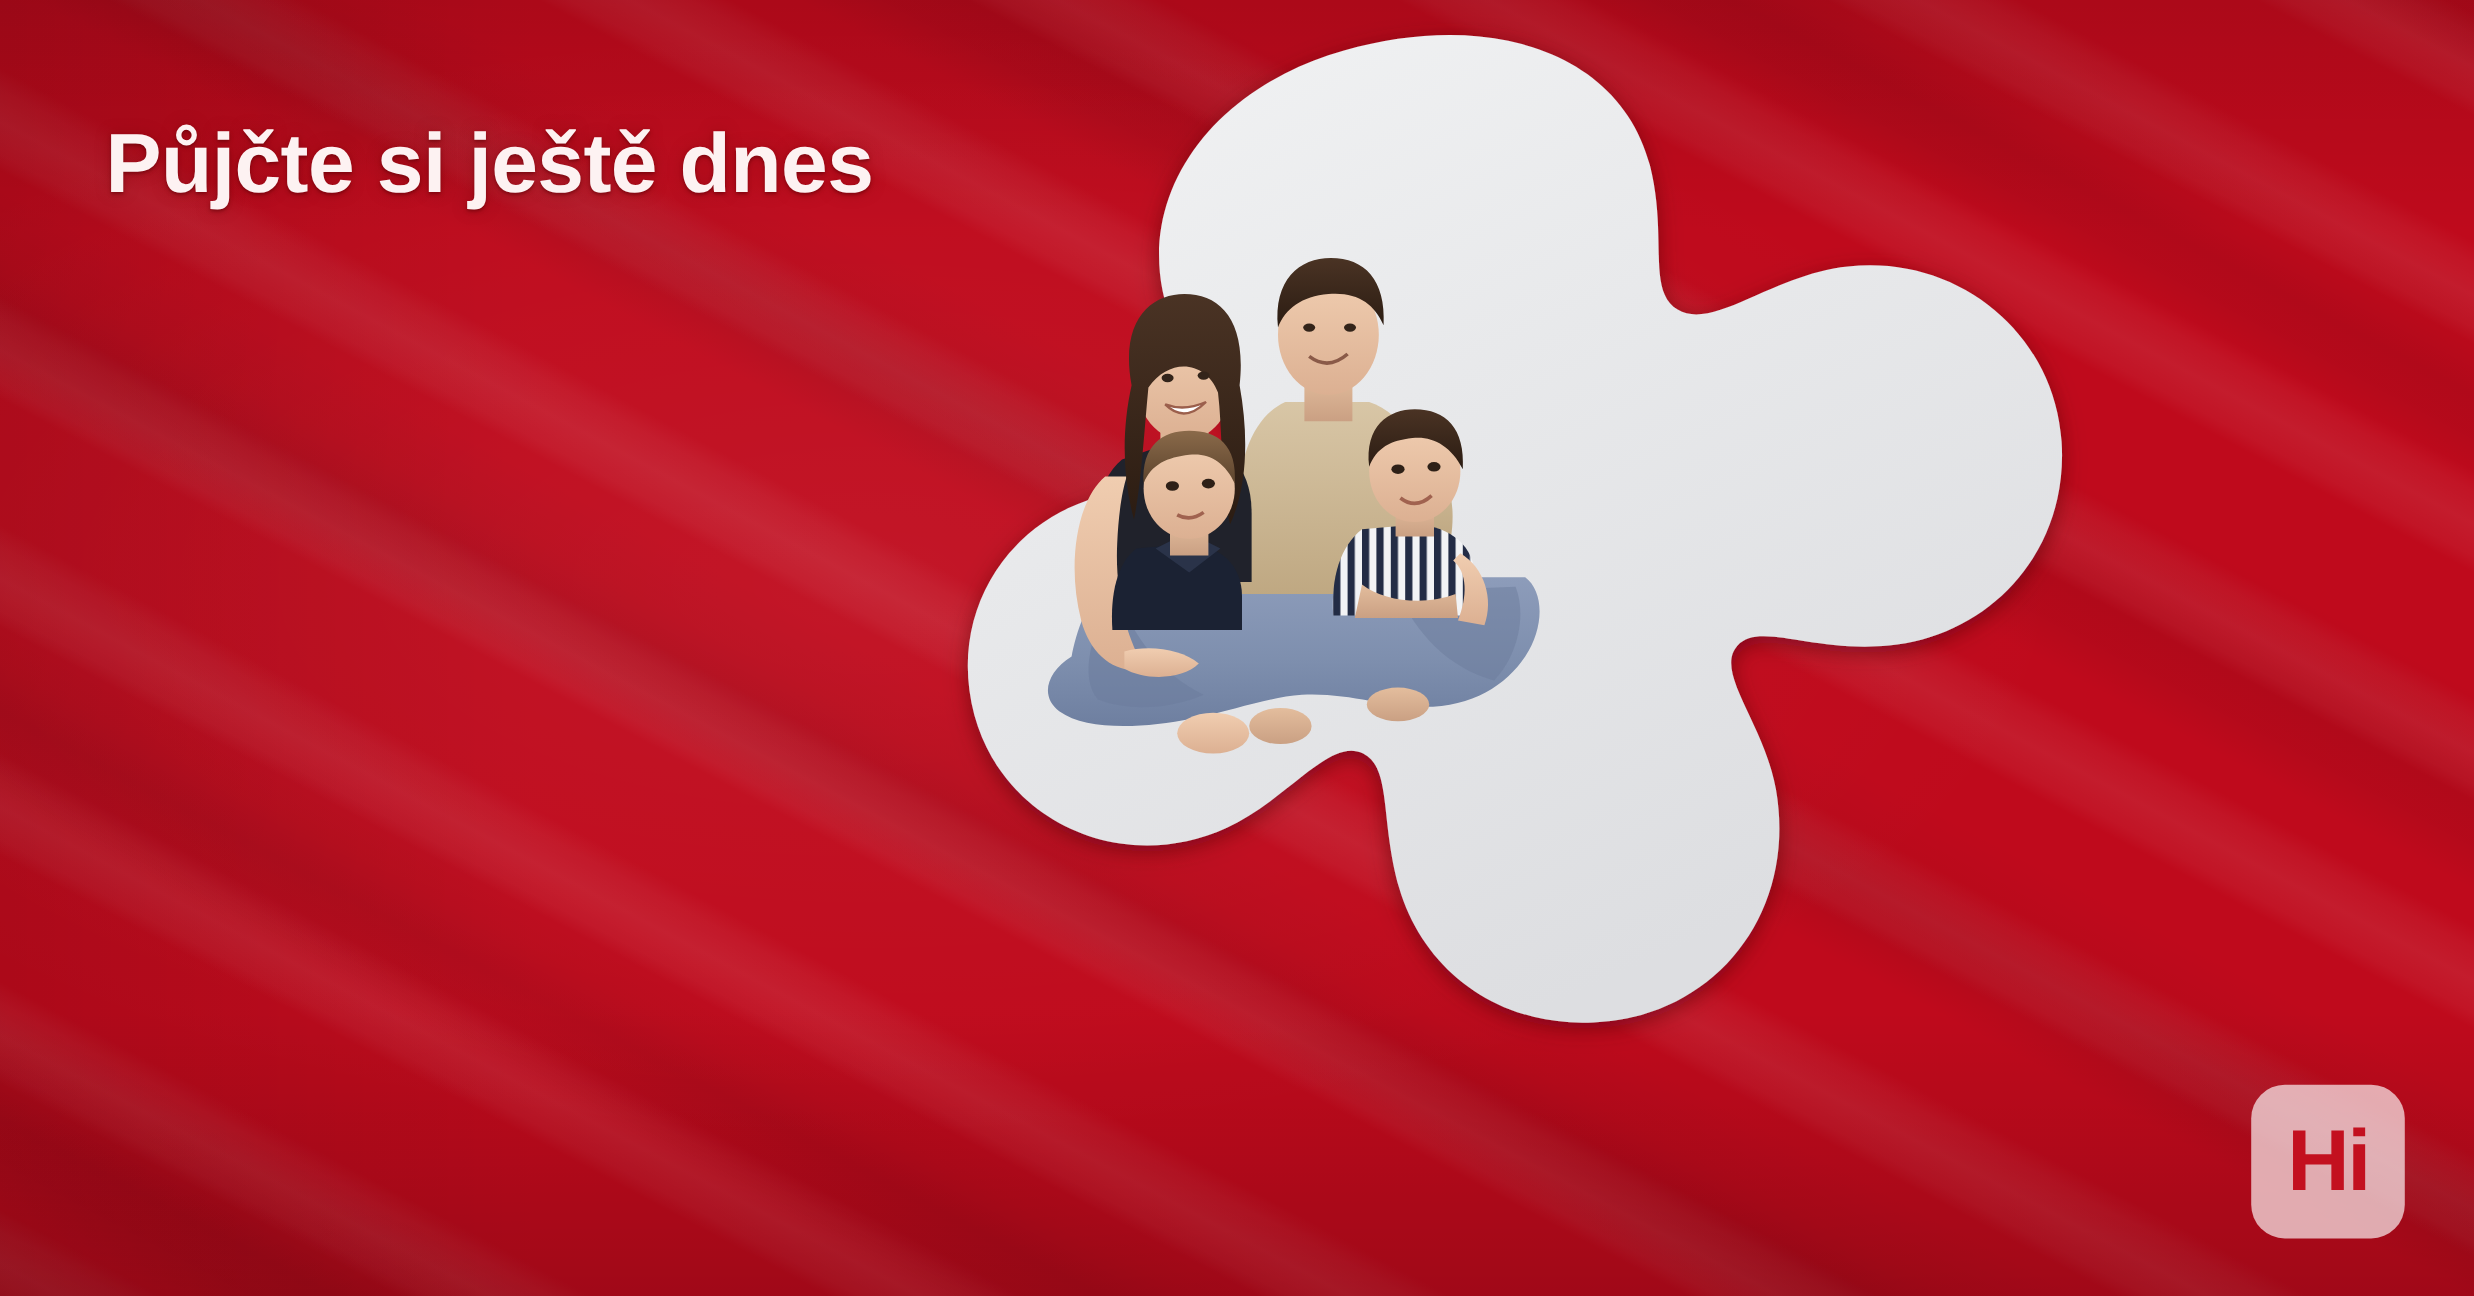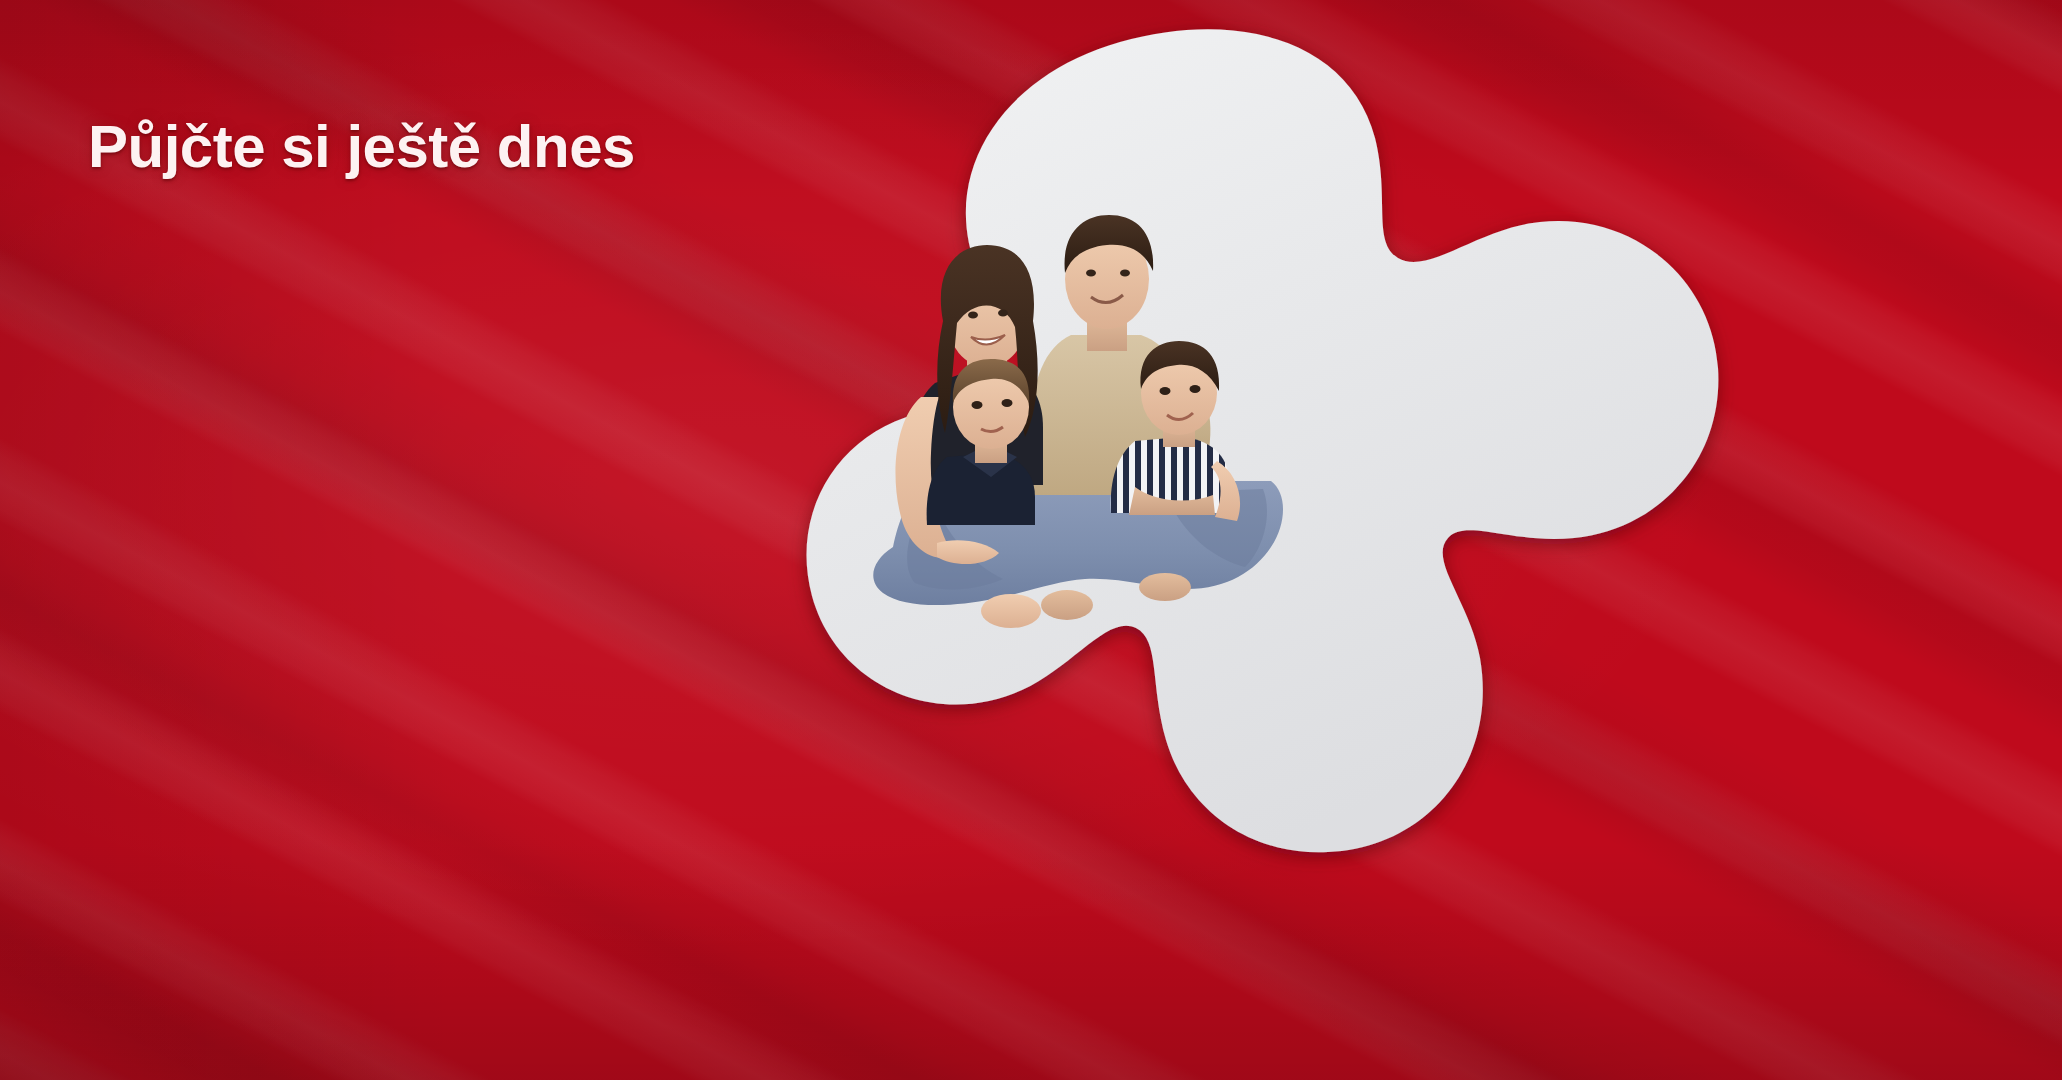--- a/index.html
+++ b/index.html
@@ -75,22 +75,22 @@
     color: #fdf2f2;
     font-weight: 700;
     letter-spacing: -0.5px;
     white-space: nowrap;
     text-shadow:
       0 2px 3px rgba(90,0,6,0.55),
       0 0 12px rgba(120,0,8,0.35);
   }
   .headline-1 {
     left: 88px;
-    top: 112px;
-    font-size: 60px;
+    top: 96px;
+    font-size: 70px;
   }
   .headline-2 {
     left: 88px;
     top: 450px;
     font-size: 70px;
   }
 
   
   .blob-wrap {
     position: absolute;
@@ -310,14 +310,17 @@
         <path stroke="#a0624f" stroke-width="3" fill="none" d="M 332 240 Q 345 250, 358 238"></path>
         <path fill="url(#skin)" d="M 382 286 C 402 298, 410 324, 402 346 L 380 342 C 388 322, 388 302, 376 292 Z"></path>
       </g>
     </svg>
   </div>
 
   <div class="copy">
     <div class="headline headline-1">Půjčte si ještě dnes</div>
   </div>
 
+  <div class="watermark">
+    <span class="watermark-text">Hi</span>
+  </div>
 
 </div>
 
 </body></html>

